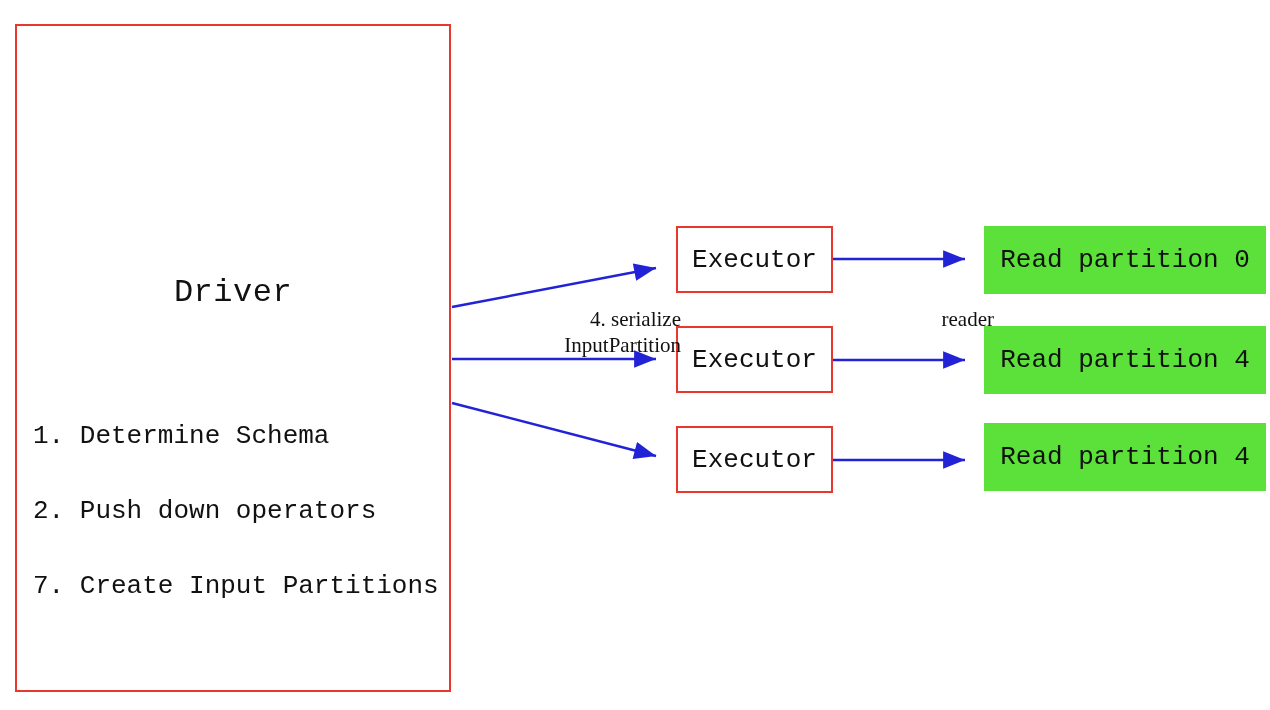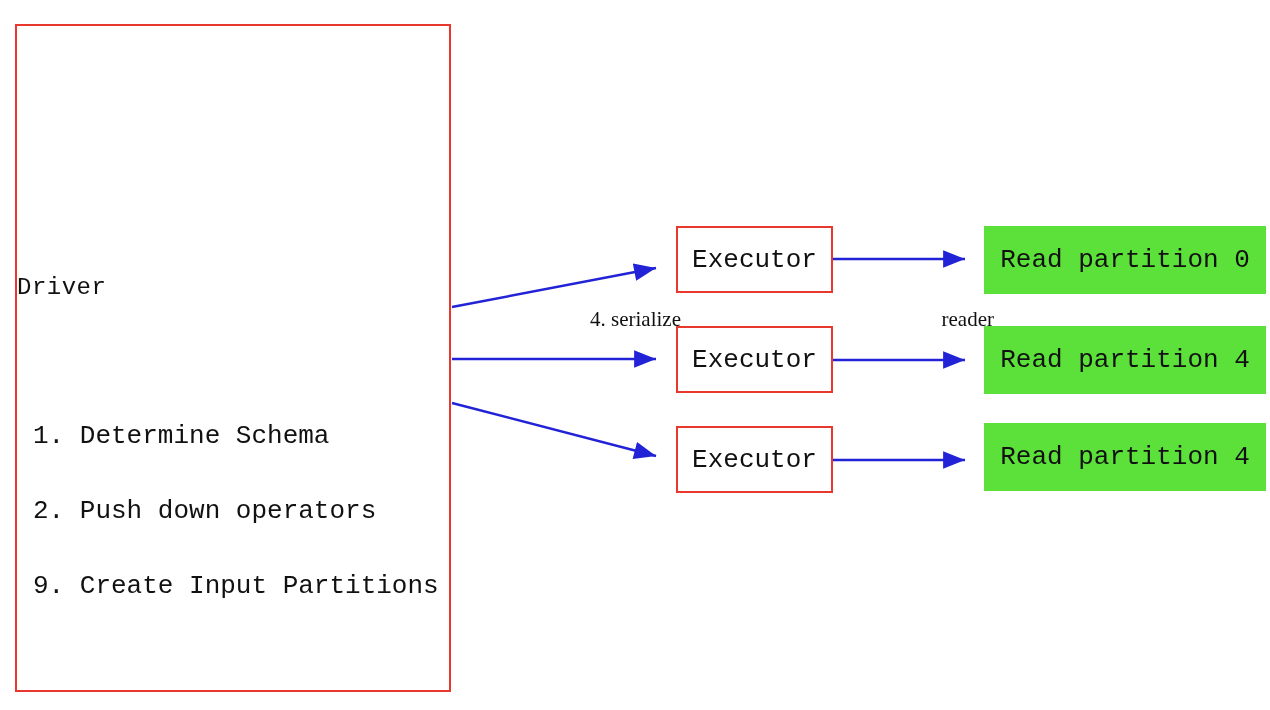--- a/index.html
+++ b/index.html
@@ -36,21 +36,22 @@
     position: absolute;
     left: 15px; top: 24px;
     width: 436px; height: 668px;
     border: 2px solid var(--red);
     background: #ffffff;
   }
   .driver-title {
     position: absolute;
     left: 0; top: 248px;
     width: 100%;
-    font-size: 24px;
+    text-align: center;
+    font-size: 32px;
     letter-spacing: 0.5px;
   }
   .driver-steps {
     position: absolute;
     left: 16px; top: 348px;
     font-size: 26px;
     line-height: 25px;
     white-space: pre;
   }
   .node {
@@ -109,21 +110,21 @@
     <line class="edge" x1="819" y1="259" x2="965" y2="259" marker-end="url(#arrowhead)"></line>
     <line class="edge" x1="819" y1="360" x2="965" y2="360" marker-end="url(#arrowhead)"></line>
     <line class="edge" x1="819" y1="460" x2="965" y2="460" marker-end="url(#arrowhead)"></line>
   </svg>
 
   <div class="driver-box">
     <div class="driver-title">Driver</div>
     <div class="driver-steps">
       <div>1. Determine Schema</div>
       <div>2. Push down operators</div>
-      <div>9. Create Input Partitions</div>
+      <div>7. Create Input Partitions</div>
     </div>
   </div>
 
   <div class="node executor e0">
     <span>Executor</span>
   </div>
   <div class="node executor e1">
     <span>Executor</span>
   </div>
   <div class="node executor e2">
@@ -135,19 +136,20 @@
   </div>
   <div class="node partition p1">
     <span>Read partition 4</span>
   </div>
   <div class="node partition p2">
     <span>Read partition 4</span>
   </div>
 
   <div class="edge-label serialize">
     <div>4. serialize</div>
+    <div>InputPartition</div>
   </div>
 
   <div class="edge-label create-reader">
     <div>reader</div>
   </div>
 
 </div>
 
 </body></html>

